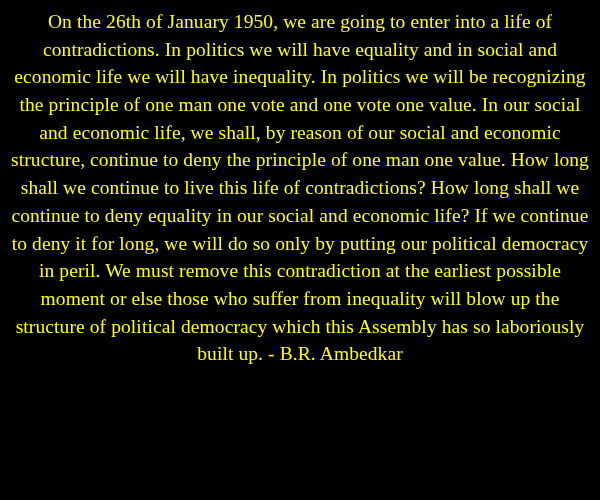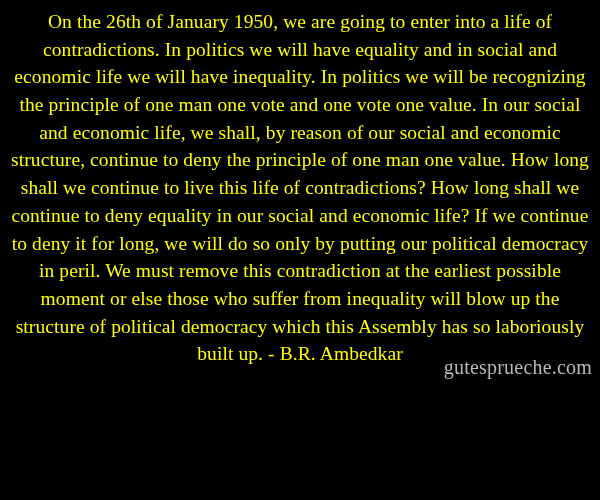--- a/index.html
+++ b/index.html
@@ -44,14 +44,13 @@
     font-family: "Liberation Serif", serif;
     font-size: 20px;
     letter-spacing: 0.2px;
   }
 </style>
 </head>
 <body>
 
 <div class="quote-card">
   <p class="quote-text">On the 26th of January 1950, we are going to enter into a life of contradictions. In politics we will have equality and in social and economic life we will have inequality. In politics we will be recognizing the principle of one man one vote and one vote one value. In our social and economic life, we shall, by reason of our social and economic structure, continue to deny the principle of one man one value.  How long shall we continue to live this life of contradictions?  How long shall we continue to deny equality in our social and economic life?  If we continue to deny it for long, we will do so only by putting our political democracy in peril. We must remove this contradiction at the earliest possible moment or else those who suffer from inequality will blow up the structure of political democracy which this Assembly has so laboriously built up. - B.R. Ambedkar</p>
-  <div class="watermark">gutesprueche.com</div>
 </div>
 
 </body></html>

